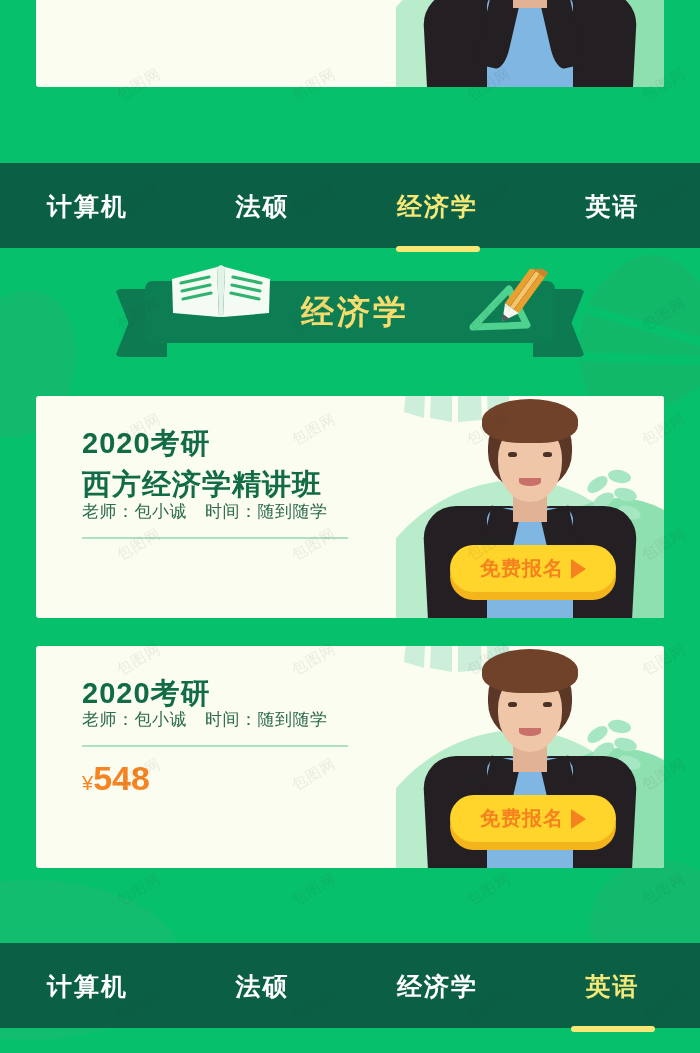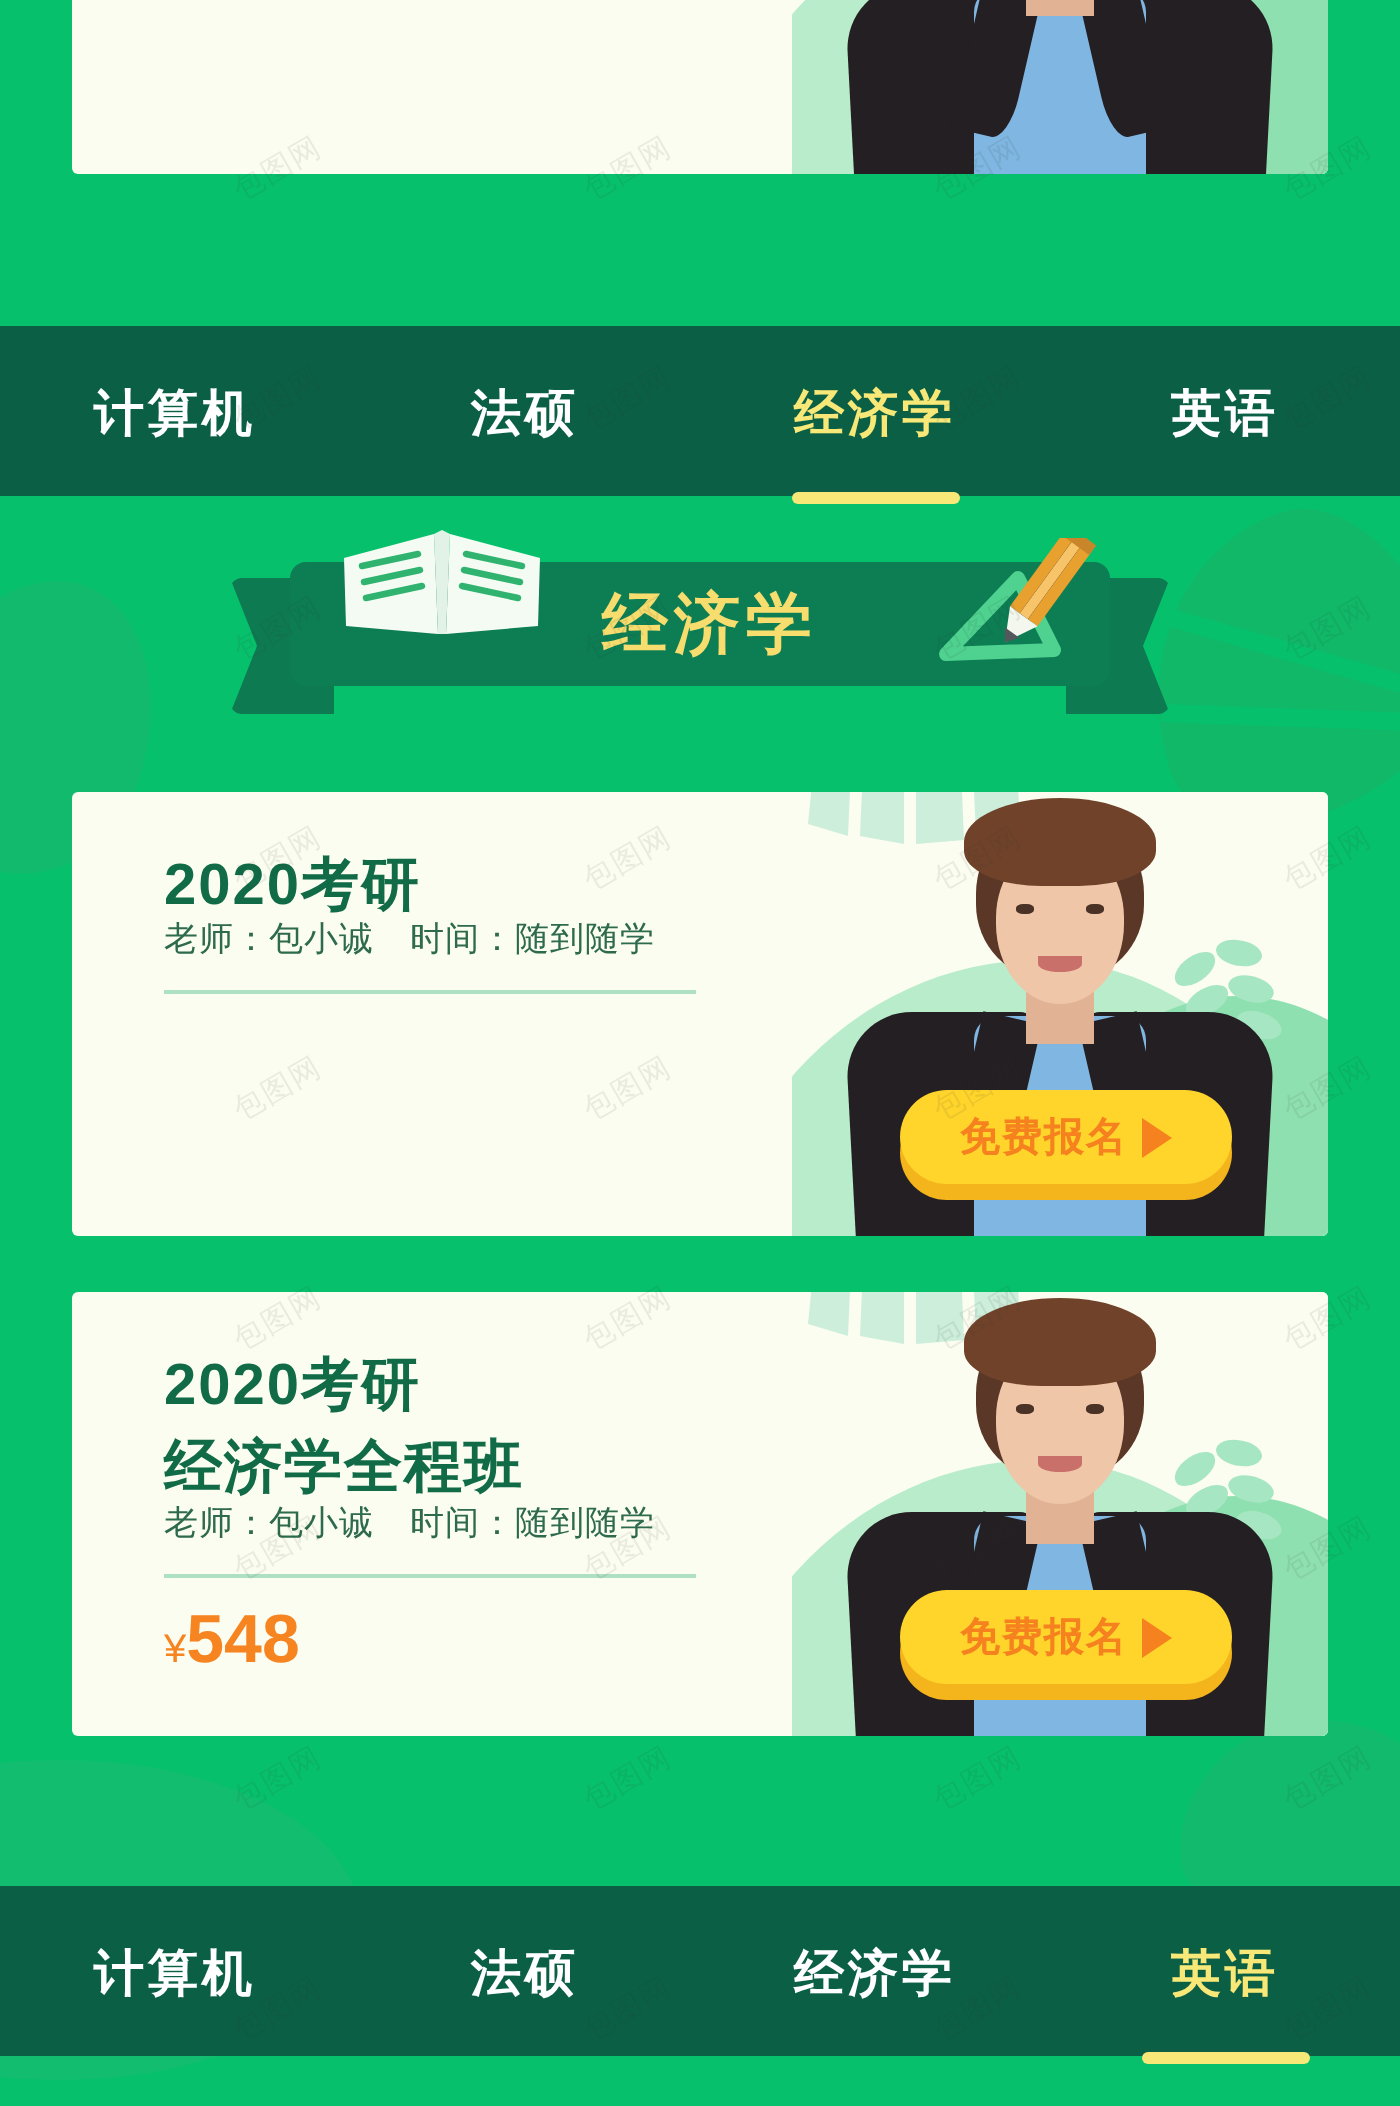--- a/index.html
+++ b/index.html
@@ -402,20 +402,21 @@
           <div class="p-eyes">
               <i></i>
               <i></i>
             </div>
             <div class="p-mouth"></div>
         </div>
       </div>
 
       <div class="card-text" style="top:32px;">
         <div class="c-title1">2020考研</div>
+        <div class="c-title2">西方经济学精讲班</div>
         <div class="c-meta">
           <span>老师：</span><span>包小诚</span><span class="gap"></span><span>时间：</span><span>随到随学</span>
         </div>
         <div class="c-divider"></div>
       </div>
 
       <button class="cta" style="right:48px; bottom:18px;">
         <span class="shadow"></span>
         <span class="face">
           <span class="label">免费报名</span>
@@ -462,21 +463,20 @@
           <div class="p-eyes">
               <i></i>
               <i></i>
             </div>
             <div class="p-mouth"></div>
         </div>
       </div>
 
       <div class="card-text" style="top:32px;">
         <div class="c-title1">2020考研</div>
-        <div class="c-title2">经济学全程班</div>
         <div class="c-meta">
           <span>老师：</span><span>包小诚</span><span class="gap"></span><span>时间：</span><span>随到随学</span>
         </div>
         <div class="c-divider"></div>
         <div class="c-price">
           <span class="yen">¥</span><span class="num">548</span>
         </div>
       </div>
 
       <button class="cta" style="right:48px; bottom:18px;">

